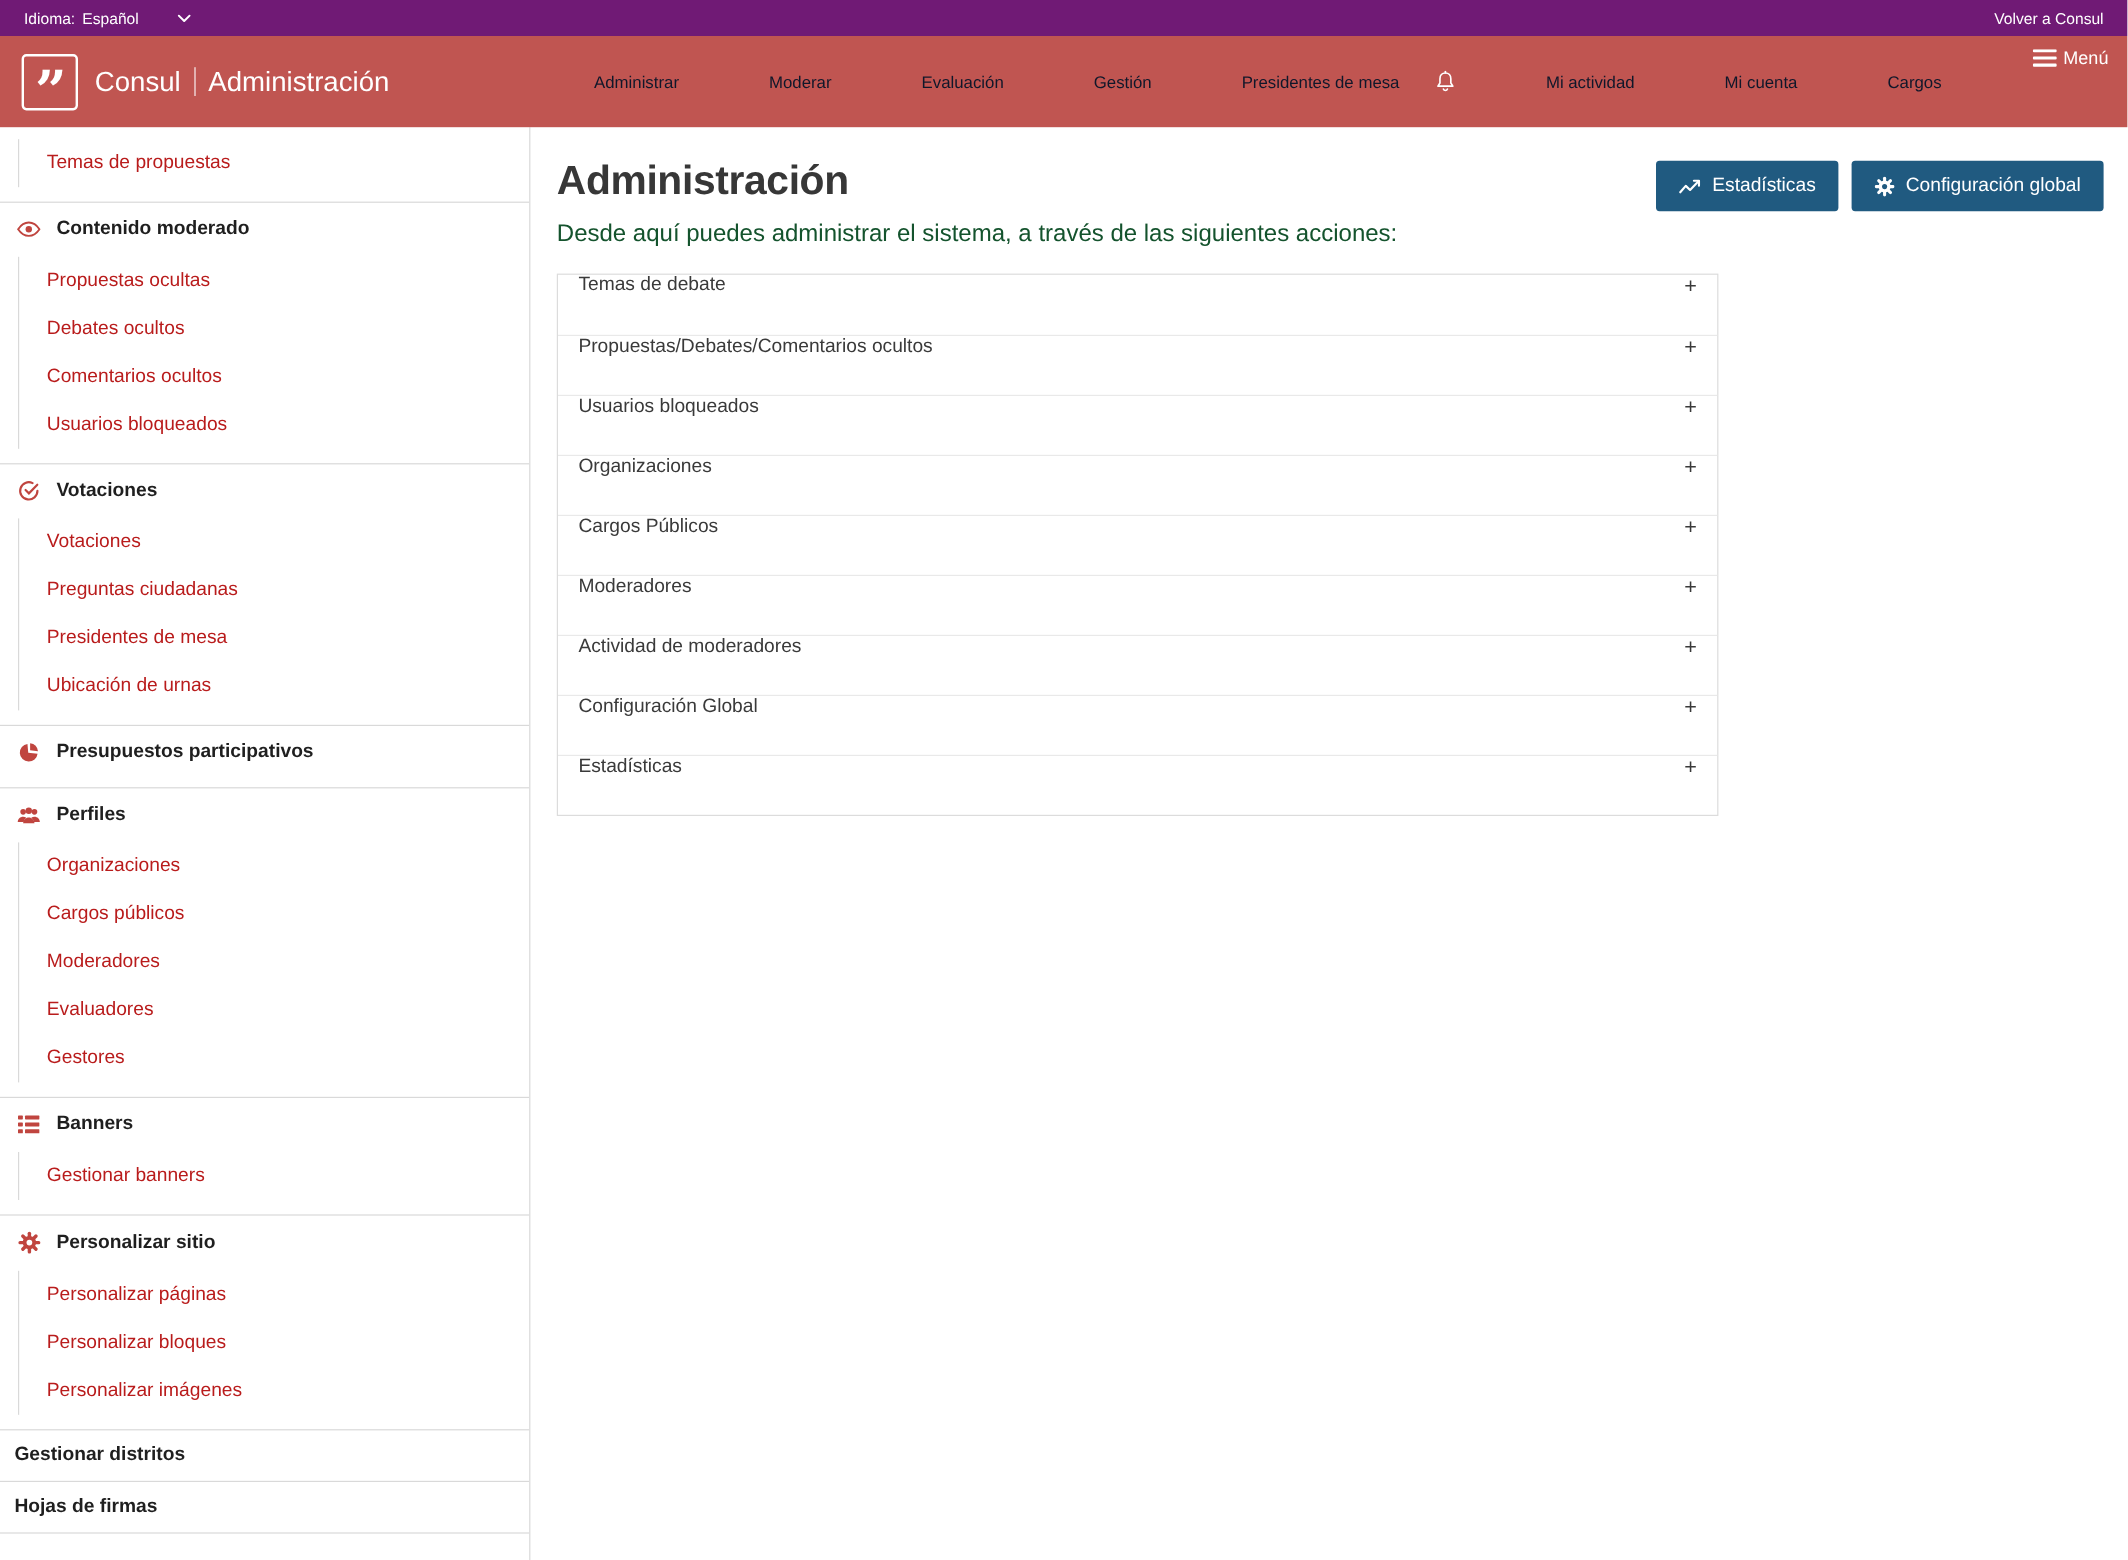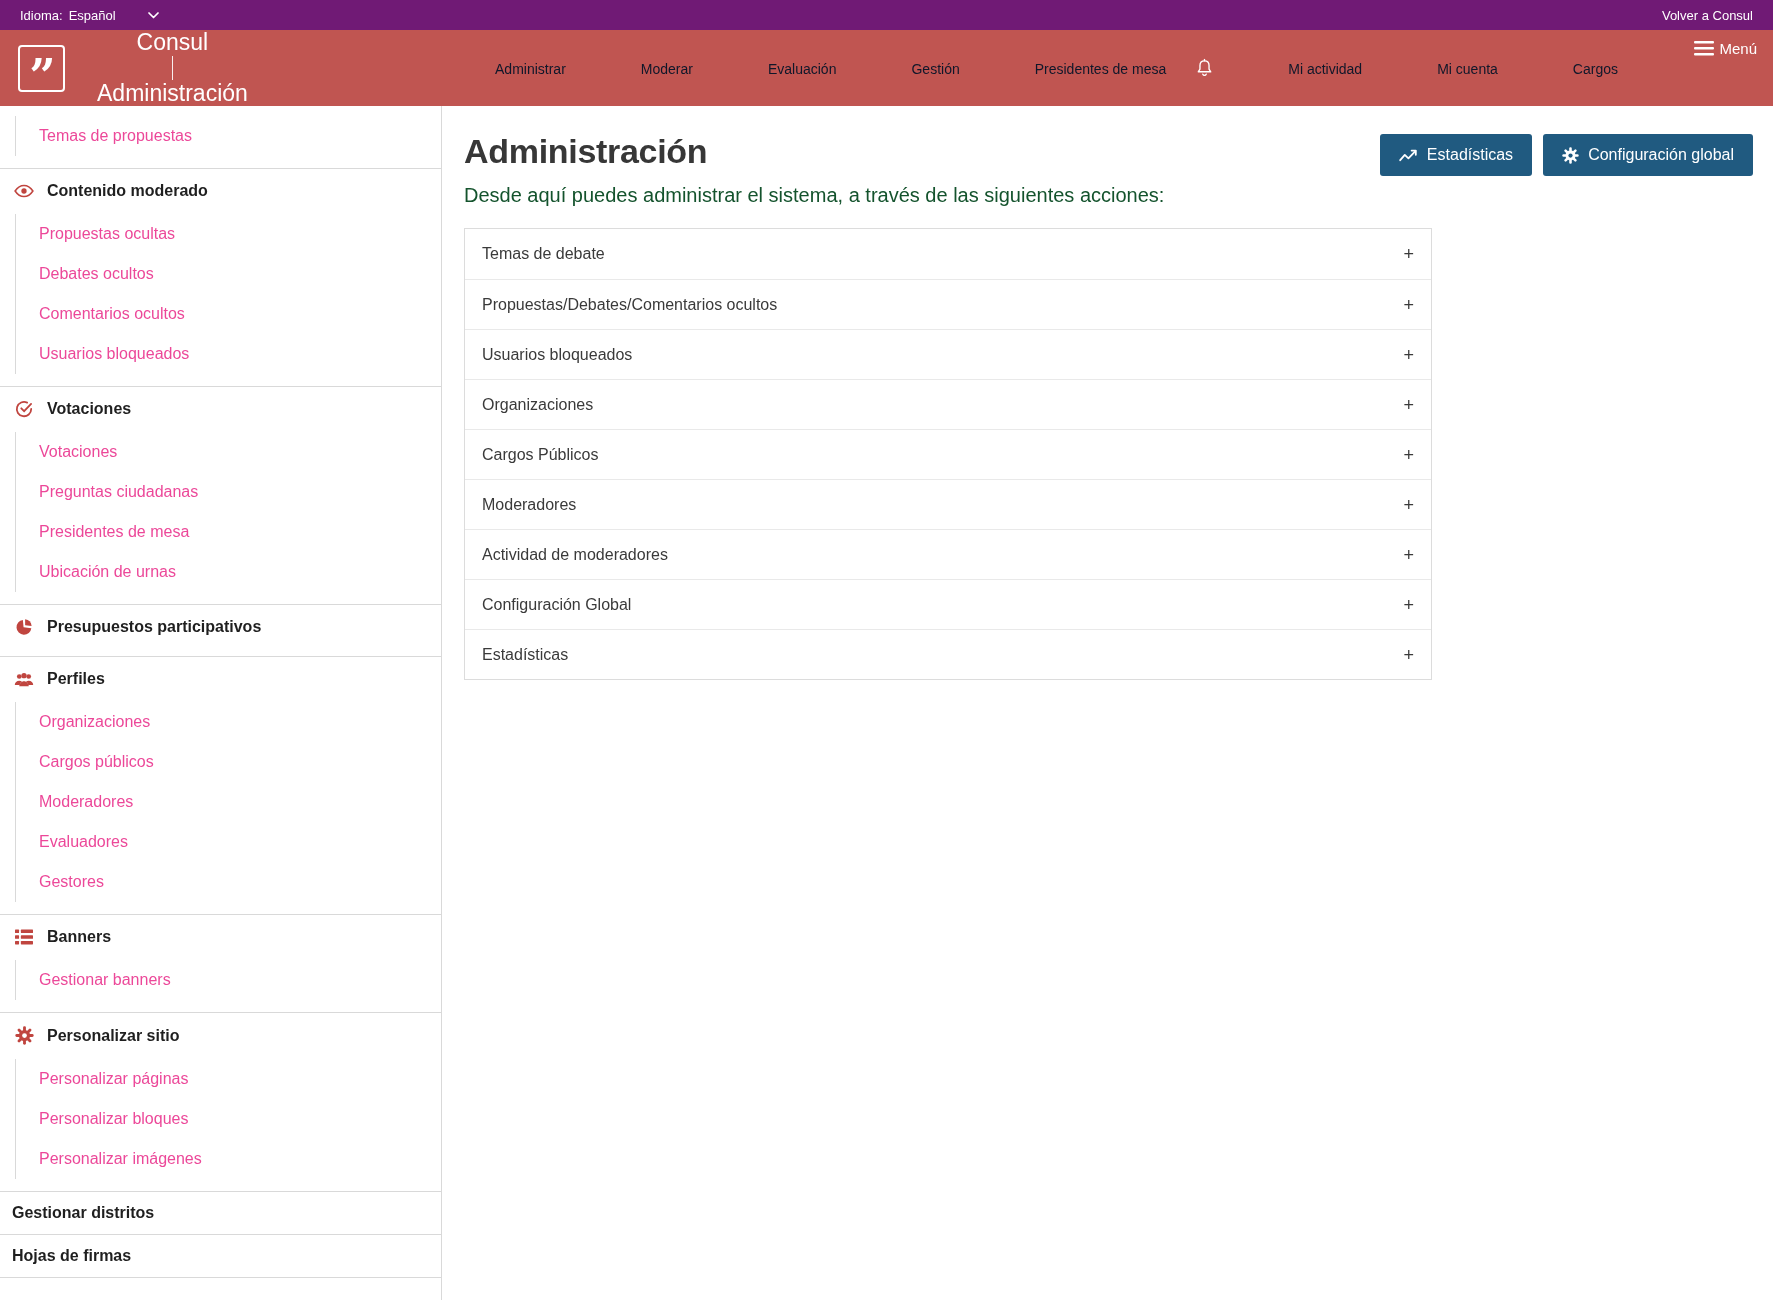--- a/index.html
+++ b/index.html
@@ -24,21 +24,21 @@
   }
   .logo {
     width: 47px; height: 47px; border: 2.5px solid #fff; border-radius: 4px;
     display: flex; justify-content: center; overflow: hidden; cursor: pointer;
     flex: 0 0 auto;
   }
   .logo span {
     font-family: "DejaVu Serif", serif; font-weight: bold; color: #fff;
     font-size: 46px; line-height: 58px; letter-spacing: -2px;
   }
-  .htitle { display: flex; align-items: center; margin-left: 32px; font-size: 23px; font-weight: 400; flex-direction: column; }
+  .htitle { display: flex; align-items: center; margin-left: 14px; font-size: 23px; font-weight: 400; }
   .htitle .sep { width: 1px; height: 24px; background: #fff; margin: 0 11px; opacity: .9; }
   .hnav {
     position: absolute; right: 155px; top: 50%; transform: translateY(-50%);
     display: flex; align-items: center; gap: 30px; font-size: 14px; white-space: nowrap;
   }
   .hnav a { color: #0f172a; text-decoration: none; cursor: pointer; margin-left: 45px; }
   .bell { display: inline-flex; cursor: pointer; }
   .menu-btn {
     position: absolute; top: 10px; right: 16px;
     display: flex; align-items: center; gap: 5px;
@@ -52,36 +52,36 @@
   }
   .s-section { border-bottom: 1px solid #d9d9d9; }
   .s-section.empty { padding-bottom: 8px; }
   .s-head {
     display: flex; align-items: center; gap: 13px;
     padding: 13px 0 12px 14px; cursor: pointer;
   }
   .s-head .s-label { font-size: 16px; font-weight: bold; color: #1f1f1f; }
   .s-icon { display: inline-flex; width: 20px; justify-content: center; flex: 0 0 auto; }
   .s-list { list-style: none; margin: 2px 0 12px 15px; border-left: 1px solid #d9d9d9; }
-  .s-list li { padding: 11px 0 11px 23px; font-size: 16px; color: #ec4899; cursor: pointer; }
+  .s-list li { padding: 11px 0 11px 23px; font-size: 16px; color: #b91c1c; cursor: pointer; }
   .s-section.plain .s-head { padding: 12px 0 12px 12px; }
   
   main { flex: 1; padding: 26px 20px 0 22px; }
   .main-top { display: flex; justify-content: space-between; align-items: flex-start; }
   h1 { font-size: 34px; font-weight: 700; color: #373737; letter-spacing: -0.3px; }
   .desc { margin-top: 13px; font-size: 20px; color: #14532d; }
   .btns { display: flex; gap: 11px; margin-top: 2px; flex: 0 0 auto; }
   .btn {
     display: flex; align-items: center; gap: 9px;
     background: #205a80; color: #fff; font: inherit; font-size: 16px;
     border: none; border-radius: 3px; padding: 12px 19px; cursor: pointer;
   }
   .accordion { margin-top: 21px; width: 968px; border: 1px solid #dcdcdc; background: #fff; }
   .acc-row {
-    display: flex; justify-content: space-between; align-items: center;
+    display: flex; justify-content: space-between; align-items: flex-start;
     height: 50px; padding: 0 17px; border-top: 1px solid #e9e9e9; cursor: pointer;
   }
   .acc-row:first-child { border-top: none; }
   .acc-label { font-size: 16px; color: #3a3a3a; }
   .acc-plus { font-size: 18px; color: #3a3a3a; line-height: 1; }
 </style>
 </head>
 <body>
 
 <div class="topbar">

